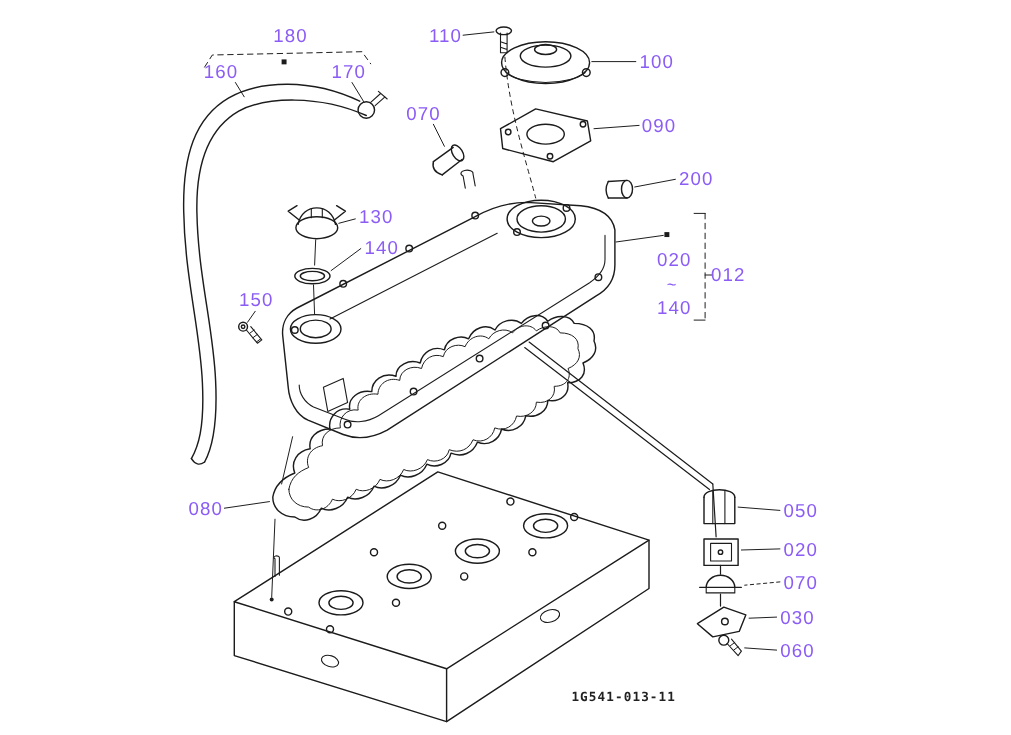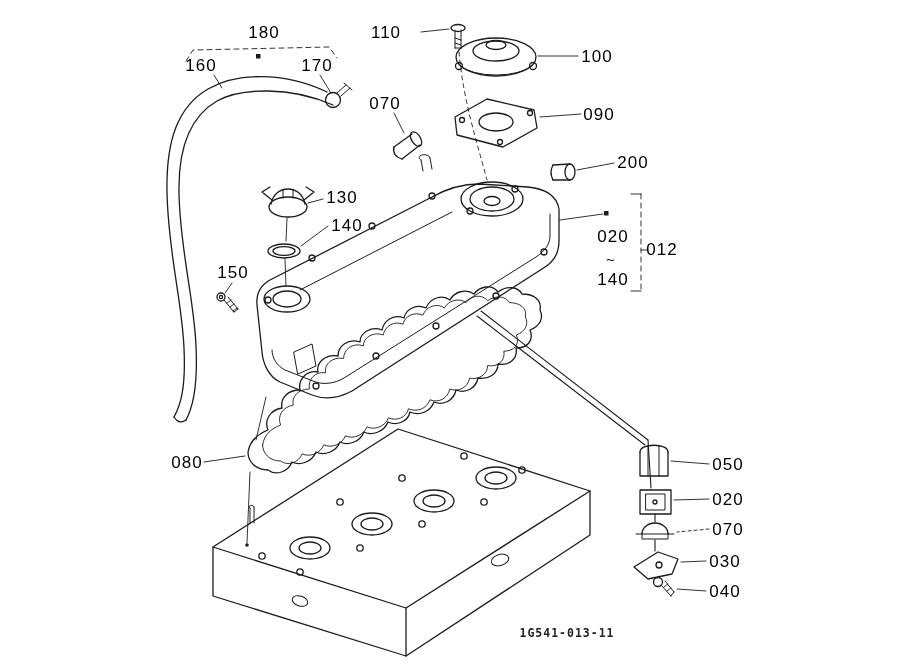--- a/index.html
+++ b/index.html
@@ -1,20 +1,20 @@
 <!DOCTYPE html>
 <html><head>
 <meta charset="utf-8">
 <style>
   html,body{margin:0;padding:0;background:#fff;}
   .stage{position:relative;width:919px;height:668px;background:#fff;overflow:hidden;
          font-family:"Liberation Sans",sans-serif;}
   .stage svg{position:absolute;left:0;top:0;width:919px;height:668px;}
   .callout{position:absolute;transform:translate(-50%,-50%);
-           font-size:17px;letter-spacing:1px;color:#000000;white-space:nowrap;}
+           font-size:17px;letter-spacing:1px;color:#8b5cf6;white-space:nowrap;}
   .tilde{font-size:15px;}
   .code{position:absolute;transform:translate(-50%,-50%);
         font-family:"DejaVu Sans Mono",monospace;font-size:11.5px;
         letter-spacing:1px;color:#222;white-space:nowrap;font-weight:bold;}
 </style>
 </head>
 <body>
 
 <div class="stage">
 
@@ -211,34 +211,34 @@
         <rect x="256" y="54" width="4.5" height="4.5"></rect>
         <rect x="604" y="211" width="4.5" height="4.5"></rect>
         <circle cx="247" cy="545" r="1.8"></circle>
       </g>
     </g>
   </svg>
 
   <div class="callout" style="left:264px;top:33px">180</div>
   <div class="callout" style="left:201px;top:66px">160</div>
   <div class="callout" style="left:317px;top:66px">170</div>
-  <div class="callout" style="left:386px;top:33px">110</div>
+  <div class="callout" style="left:405px;top:33px">110</div>
   <div class="callout" style="left:597px;top:57px">100</div>
   <div class="callout" style="left:385px;top:104px">070</div>
   <div class="callout" style="left:599px;top:115px">090</div>
   <div class="callout" style="left:633px;top:163px">200</div>
   <div class="callout" style="left:342px;top:198px">130</div>
   <div class="callout" style="left:347px;top:226px">140</div>
   <div class="callout" style="left:233px;top:273px">150</div>
   <div class="callout" style="left:613px;top:237px">020</div>
   <div class="callout tilde" style="left:611px;top:259px">~</div>
   <div class="callout" style="left:613px;top:280px">140</div>
   <div class="callout" style="left:662px;top:250px">012</div>
   <div class="callout" style="left:187px;top:463px">080</div>
   <div class="callout" style="left:728px;top:465px">050</div>
   <div class="callout" style="left:728px;top:500px">020</div>
   <div class="callout" style="left:728px;top:530px">070</div>
   <div class="callout" style="left:725px;top:562px">030</div>
-  <div class="callout" style="left:725px;top:592px">040</div>
+  <div class="callout" style="left:725px;top:592px">060</div>
 
   <div class="code" style="left:567px;top:633px">1G541-013-11</div>
 
 </div>
 
 </body></html>

